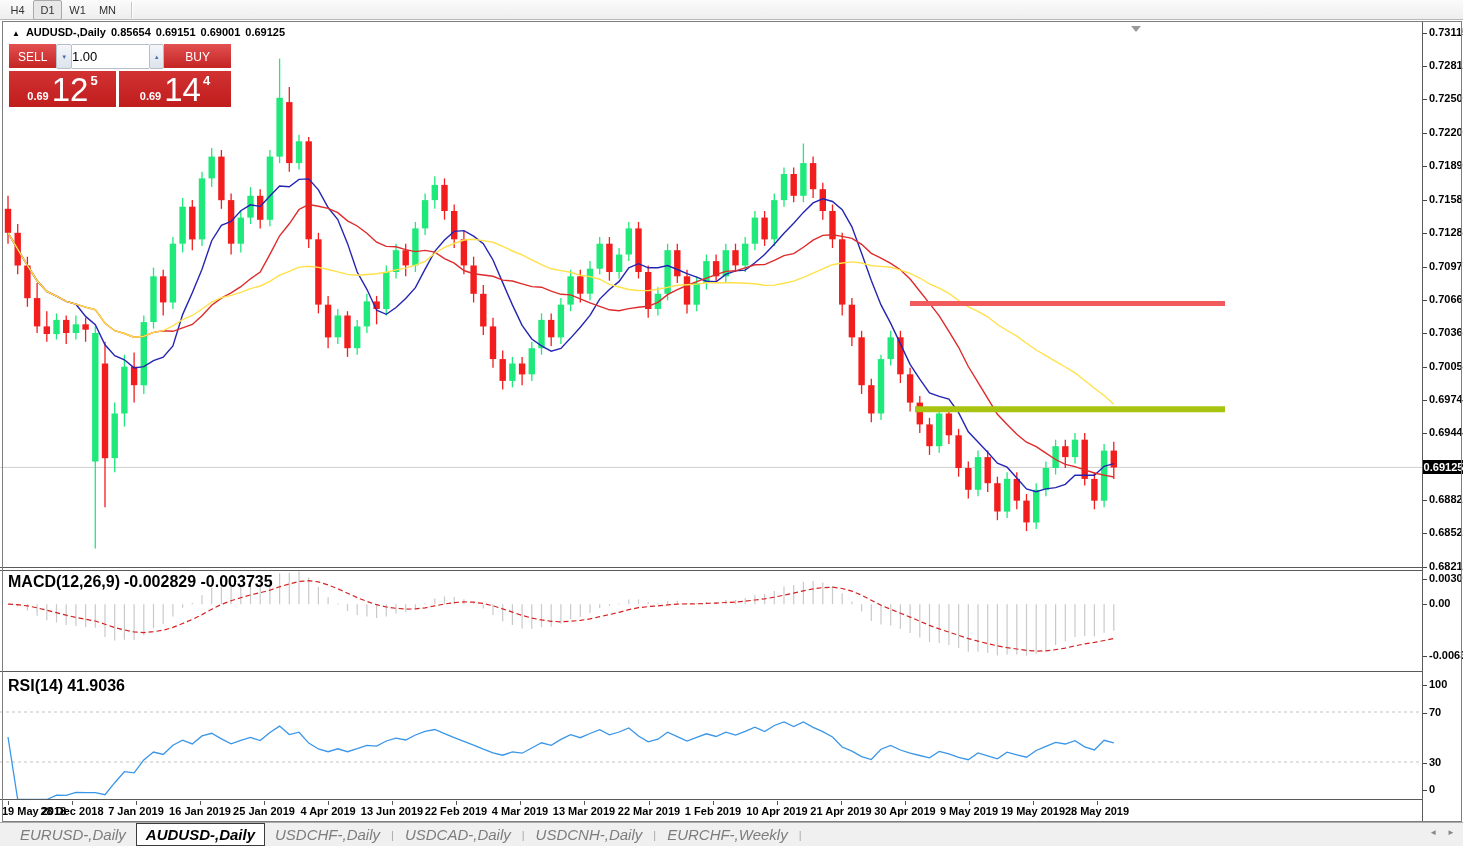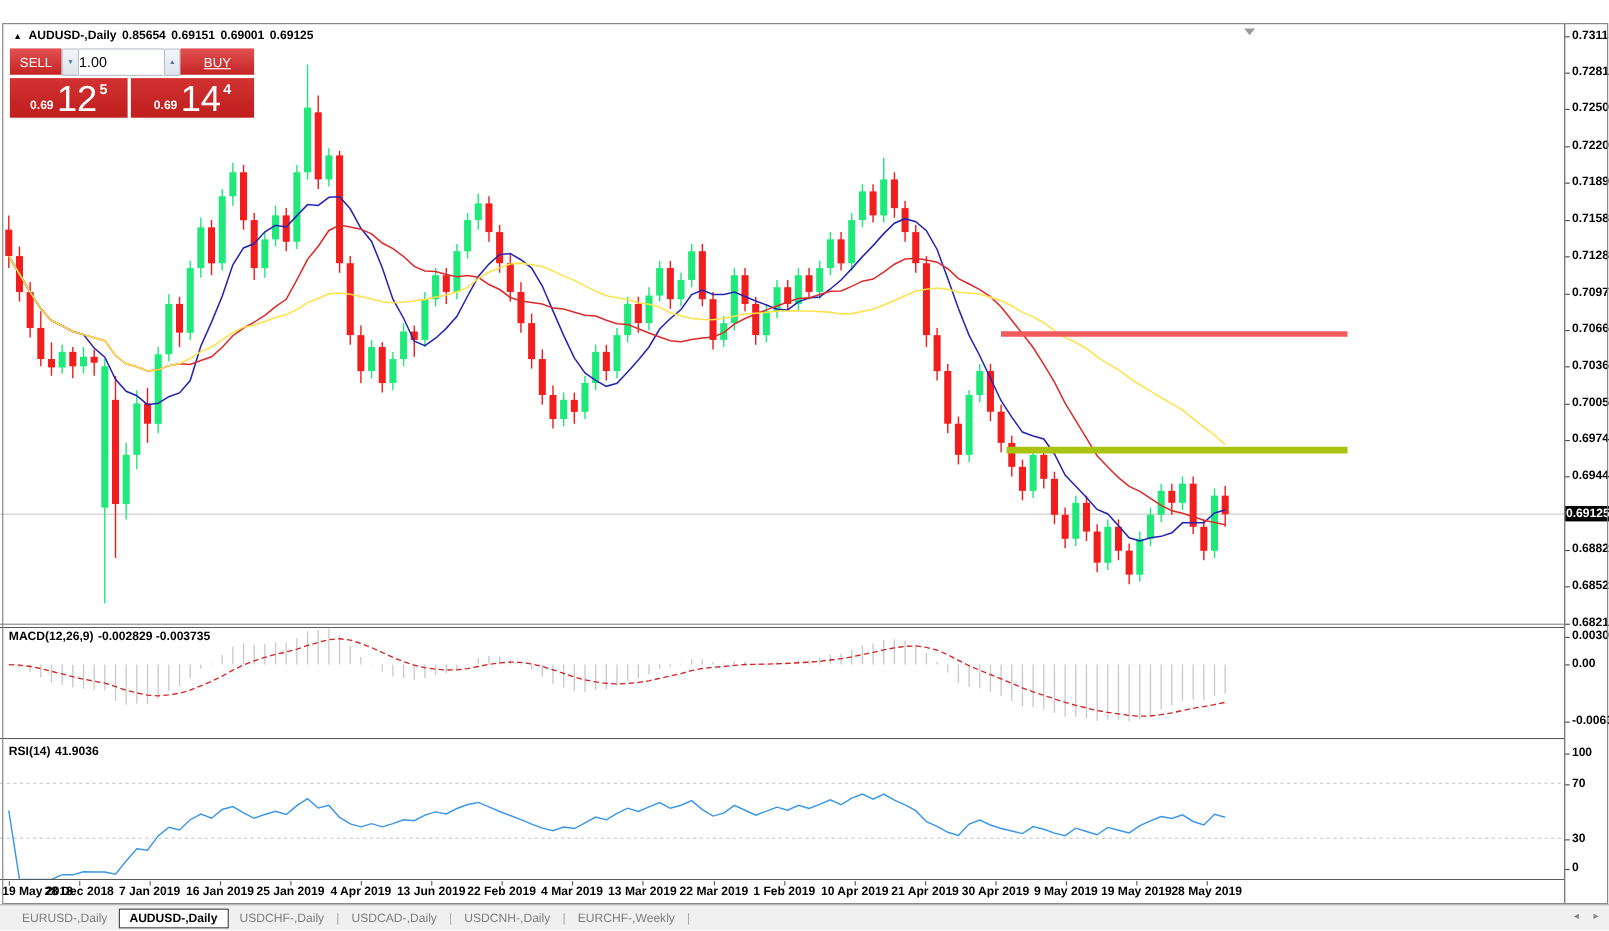--- a/index.html
+++ b/index.html
@@ -23,71 +23,78 @@
   .chart-header .tri{font-size:8px;margin-right:6px;cursor:pointer;}
   .chart-header span{margin-right:5px;}
 
   
   .trade-panel{position:absolute;left:9px;top:44px;z-index:30;width:222px;}
   .tp-row1{display:flex;height:25px;}
   .tp-sell,.tp-buy{border:none;color:#fff;font-size:12px;font-weight:400;
     background:linear-gradient(#e25050,#c32222);box-shadow:inset 0 -1px 0 #ffffff;cursor:pointer;
     font-family:inherit;}
   .tp-sell{width:49px;}
-  .tp-buy{width:69px;text-decoration:underline;}
+  .tp-buy{width:69px;}
   .tp-spin{width:16px;background:linear-gradient(#f4f6fa,#dde3ec);border:1px solid #b6bec9;
     border-radius:2px;color:#4a6ea9;font-size:6px;padding:0;cursor:pointer;}
   .tp-vol{width:72px;border:1px solid #b6bec9;border-left:none;border-right:none;text-align:left;
     font-size:13px;padding:0 5px 0 0;font-family:inherit;color:#000;}
   .tp-row2{display:flex;margin-top:2px;height:36px;}
   .tp-tile{color:#fff;background:linear-gradient(#d23232,#c01d1d);display:flex;align-items:flex-end;
     justify-content:center;cursor:pointer;}
   .tp-tile.sell{width:107px;margin-right:3px;}
   .tp-tile.buy{width:112px;}
   .tp-pre{font-size:11px;font-weight:700;margin:0 3px 5px 0;}
   .tp-big{font-size:33px;line-height:34px;font-weight:400;}
   .tp-sup{font-size:13px;font-weight:700;margin:2px 0 0 2px;align-self:flex-start;}
 
   
   .panel-svg{position:absolute;left:0;background:#fff;}
   #svg-main{top:22px;}
   #svg-macd{top:570px;}
   #svg-rsi{top:674px;}
 
   
-  .ind-label{position:absolute;left:8px;font-size:11px;font-weight:700;color:#000;z-index:20;}
+  .ind-label{position:absolute;left:8px;font-size:16px;font-weight:700;color:#000;z-index:20;}
   .ind-label span{margin-right:4px;}
 
   
   .rail{position:absolute;left:1422px;top:21px;width:41px;height:800px;background:#fff;
     border-left:1px solid #5a5a5a;z-index:15;}
   .ax-label{position:absolute;left:6px;font-size:11px;font-weight:700;color:#000;white-space:nowrap;}
   .ax-tick{position:absolute;left:0;width:4px;height:1px;background:#444;}
   .price-tag{position:absolute;left:0;width:41px;height:14px;background:#000;color:#fff;
     font-size:11px;font-weight:700;text-align:center;line-height:14px;}
 
   
   .date-axis{position:absolute;left:0;top:801px;width:1422px;height:20px;background:#fff;z-index:10;}
   .date-tick{position:absolute;top:0;width:1px;height:4px;background:#555;}
   .date-label{position:absolute;top:4px;font-size:11px;font-weight:700;color:#000;white-space:nowrap;}
 
   
   .tab-bar{position:absolute;left:0;top:822px;width:1463px;height:24px;background:#f0f0f0;
     border-top:1px solid #ababab;display:flex;align-items:center;padding-left:10px;box-sizing:border-box;z-index:50;}
-  .tab{font-size:11px;color:#7d7d7d;padding:3px 10px;cursor:pointer;white-space:nowrap;}
+  .tab{font-size:15px;color:#7d7d7d;padding:3px 10px;cursor:pointer;white-space:nowrap;font-style:italic;}
   .tab.active{background:#fff;border:1px solid #3c3c3c;color:#000;font-weight:700;padding:2px 9px;}
   .tab-sep{color:#a8a8a8;font-size:11px;margin:0 1px;}
   .tab-scrollers{position:absolute;right:8px;top:5px;display:flex;gap:10px;}
   .tab-scroll{font-size:8px;color:#888;cursor:pointer;}
 </style>
 </head>
 <body>
 
 <div id="app">
 
+  <div class="toolbar">
+    <div class="tf-btn">H4</div>
+    <div class="tf-btn active">D1</div>
+    <div class="tf-btn">W1</div>
+    <div class="tf-btn">MN</div>
+    <div class="tb-sep"></div>
+  </div>
 
   <div class="win-border"></div>
 
   <div class="chart-header">
     <span class="tri">▲</span><span>AUDUSD-,Daily</span><span>0.85654</span><span>0.69151</span><span>0.69001</span><span>0.69125</span>
   </div>
 
   <div class="trade-panel">
     <div class="tp-row1">
       <button class="tp-sell">SELL</button>

